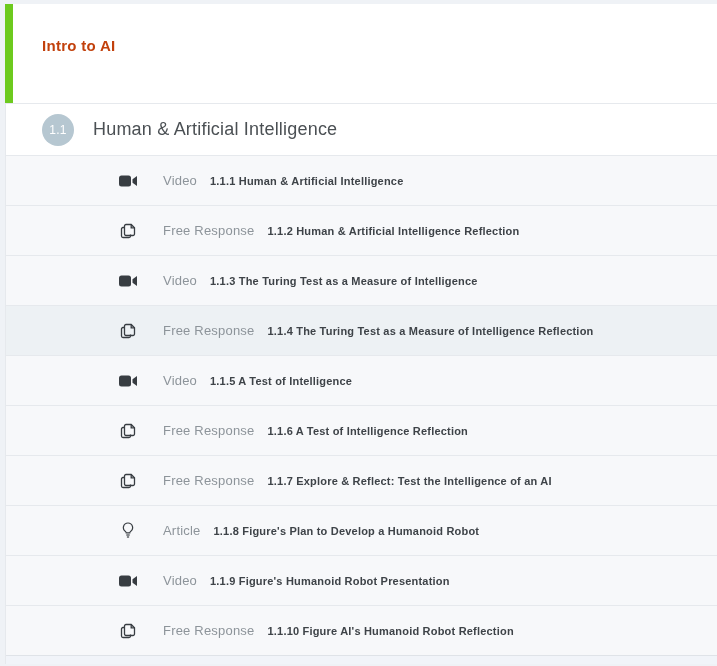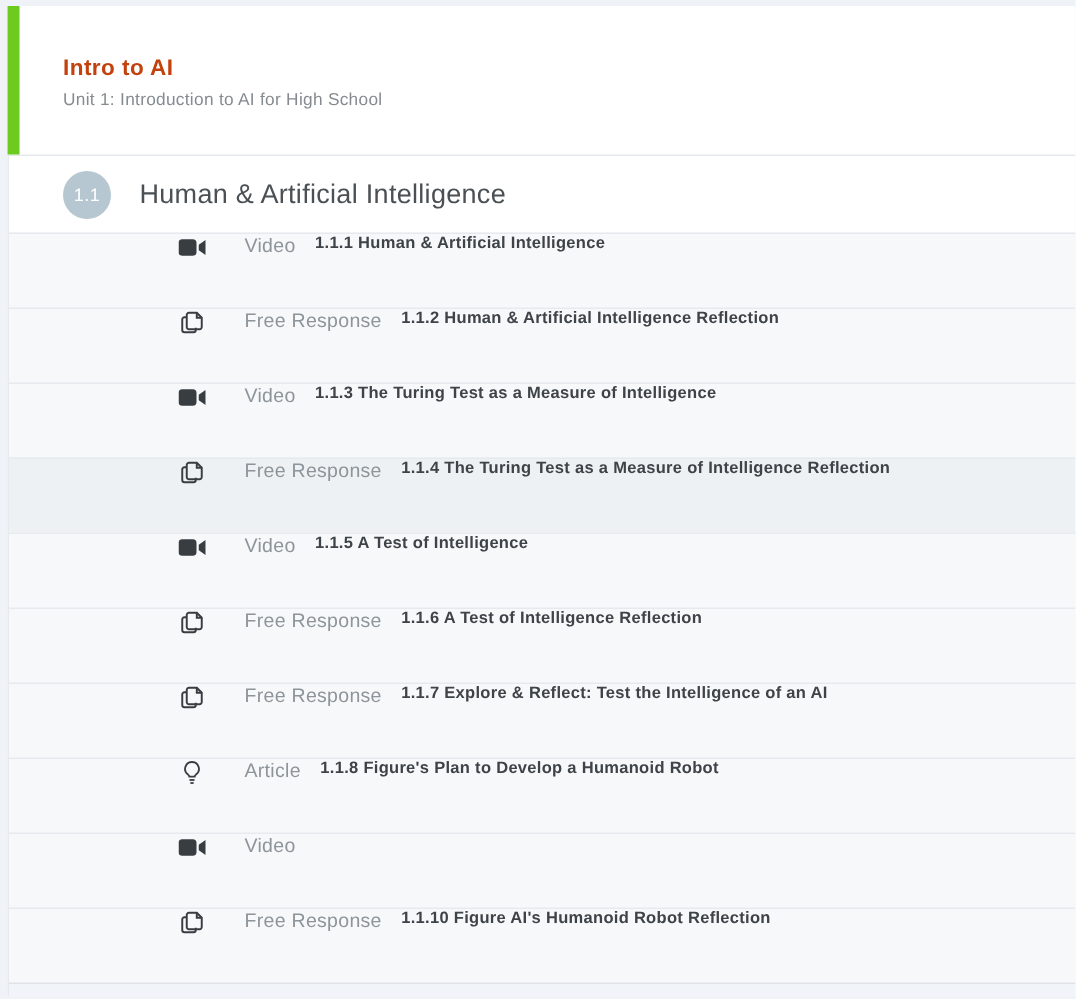--- a/index.html
+++ b/index.html
@@ -49,21 +49,21 @@
     display:flex;align-items:center;justify-content:center;
     margin-left:36px;flex:0 0 32px;
   }
   .section-title{
     margin-left:19px;font-size:18px;color:#4b5054;letter-spacing:.2px;
   }
   
   .row{
     height:50px;background:var(--row-bg);
     border-top:1px solid var(--card-border);
-    display:flex;cursor:pointer;
+    display:flex;align-items:center;cursor:pointer;
   }
   .row.highlighted{background:var(--row-highlight);}
   .row-icon{
     width:20px;height:18px;margin-left:112px;flex:0 0 20px;
     display:flex;align-items:center;justify-content:center;
     color:#383d42;
   }
   .type-label{
     margin-left:25px;font-size:13px;color:var(--text-gray);
     letter-spacing:.2px;white-space:nowrap;
@@ -79,21 +79,20 @@
 </head>
 <body>
 
 <div class="page">
   <div class="card">
 
     <div class="course-header">
       <div class="green-bar"></div>
       <div class="course-header-text">
         <div class="course-title">Intro to AI</div>
-        <div class="course-subtitle">Unit 1: Introduction to AI for High School</div>
       </div>
     </div>
 
     <div class="card-lower">
       <div class="section-header">
         <div class="badge">1.1</div>
         <div class="section-title">Human &amp; Artificial Intelligence</div>
       </div>
 
       <div id="items">
@@ -196,20 +195,21 @@
   </div>
           <div class="row">
     <span class="row-icon">
       <svg width="19" height="14" viewBox="0 0 19 14">
         <rect x="0" y="1.5" width="12" height="11" rx="2.5" fill="currentColor"></rect>
         <path d="M13.5 5.2 L18 2 v10 L13.5 8.8 Z" fill="currentColor"></path>
       </svg>
     </span>
 
     <span class="type-label">Video</span>
+    <span class="item-title">1.1.9 Figure's Humanoid Robot Presentation</span>
   </div>
           <div class="row">
 
     <span class="row-icon">
       <svg width="16" height="16" viewBox="0 0 16 16">
         <path d="M4.5 4.5 H3 a1.5 1.5 0 0 0 -1.5 1.5 v7 A1.5 1.5 0 0 0 3 14.5 h6 a1.5 1.5 0 0 0 1.5 -1.5 v-1.5" fill="none" stroke="currentColor" stroke-width="1.3"></path>
         <path d="M6 1.5 h5.2 L14.5 4.8 v6.2 a1.5 1.5 0 0 1 -1.5 1.5 H6 a1.5 1.5 0 0 1 -1.5 -1.5 v-8 A1.5 1.5 0 0 1 6 1.5 Z" fill="none" stroke="currentColor" stroke-width="1.3"></path>
         <path d="M11.2 1.5 v3.3 h3.3" fill="none" stroke="currentColor" stroke-width="1.3"></path>
       </svg>
     </span>

